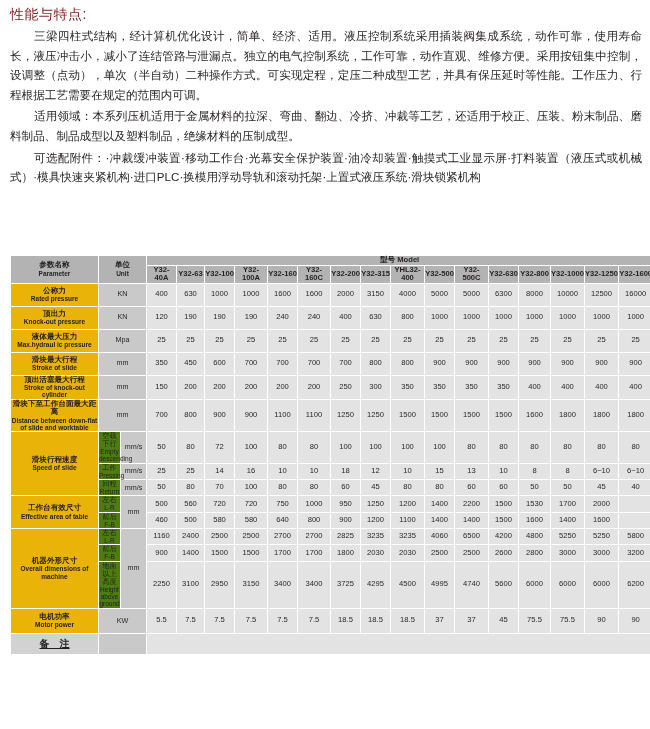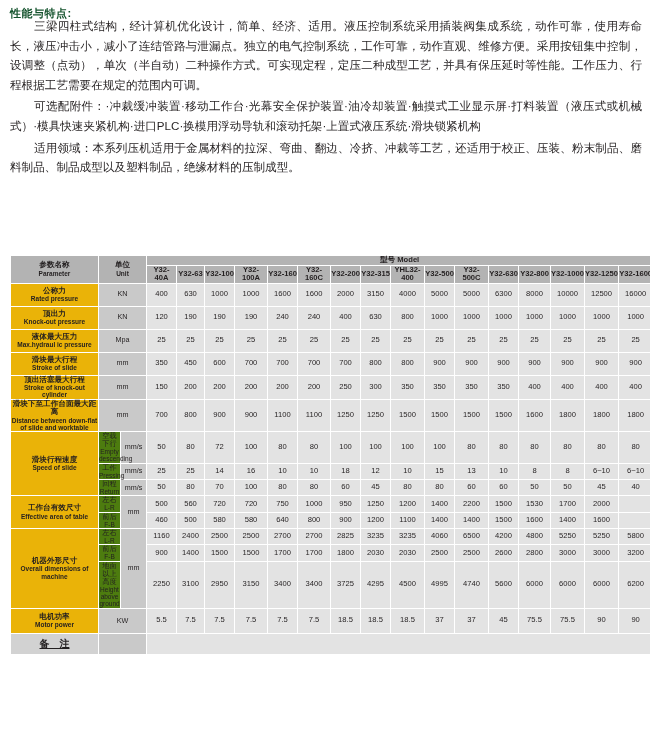--- a/index.html
+++ b/index.html
@@ -8,27 +8,27 @@
     background:#ffffff;
     font-family:"Liberation Sans","DejaVu Sans",sans-serif;
     color:#231f20;
     -webkit-font-smoothing:antialiased;
   }
   .page{position:relative;width:650px;height:729px;overflow:hidden;}
 
   
   .heading{
     position:absolute;left:10px;top:6px;
-    font-size:11px;font-weight:bold;color:#14532d;
+    font-size:14px;font-weight:normal;color:#7f1d1d;
     letter-spacing:.5px;
   }
 
   
   .copy{
-    position:absolute;left:10px;top:16px;width:632px;
+    position:absolute;left:10px;top:26px;width:632px;
     font-size:11.6px;line-height:19.6px;color:#231f20;
     text-align:justify;
   }
   .copy p{margin:0 0 2px 0;text-indent:24px;}
 
   
   .tbl-wrap{position:absolute;left:10px;top:255px;width:630px;}
   table{border-collapse:collapse;width:630px;table-layout:fixed;}
   td,th{
     border:1px solid #ffffff;
@@ -58,22 +58,22 @@
 </style>
 </head>
 <body>
 
 <div class="page">
 
   <div class="heading">性能与特点:</div>
 
   <div class="copy">
     <p>三梁四柱式结构，经计算机优化设计，简单、经济、适用。液压控制系统采用插装阀集成系统，动作可靠，使用寿命长，液压冲击小，减小了连结管路与泄漏点。独立的电气控制系统，工作可靠，动作直观、维修方便。采用按钮集中控制，设调整（点动），单次（半自动）二种操作方式。可实现定程，定压二种成型工艺，并具有保压延时等性能。工作压力、行程根据工艺需要在规定的范围内可调。</p>
+    <p>适用领域：本系列压机适用于金属材料的拉深、弯曲、翻边、冷挤、冲裁等工艺，还适用于校正、压装、粉末制品、磨料制品、制品成型以及塑料制品，绝缘材料的压制成型。</p>
     <p>可选配附件：·冲裁缓冲装置·移动工作台·光幕安全保护装置·油冷却装置·触摸式工业显示屏·打料装置（液压式或机械式）·模具快速夹紧机构·进口PLC·换模用浮动导轨和滚动托架·上置式液压系统·滑块锁紧机构</p>
-    <p>适用领域：本系列压机适用于金属材料的拉深、弯曲、翻边、冷挤、冲裁等工艺，还适用于校正、压装、粉末制品、磨料制品、制品成型以及塑料制品，绝缘材料的压制成型。</p>
   </div>
 
   <div class="tbl-wrap">
     <table>
       <colgroup>
         <col style="width:88px">
           <col style="width:22px">
           <col style="width:26px">
         <col style="width:30px">
           <col style="width:28px">

